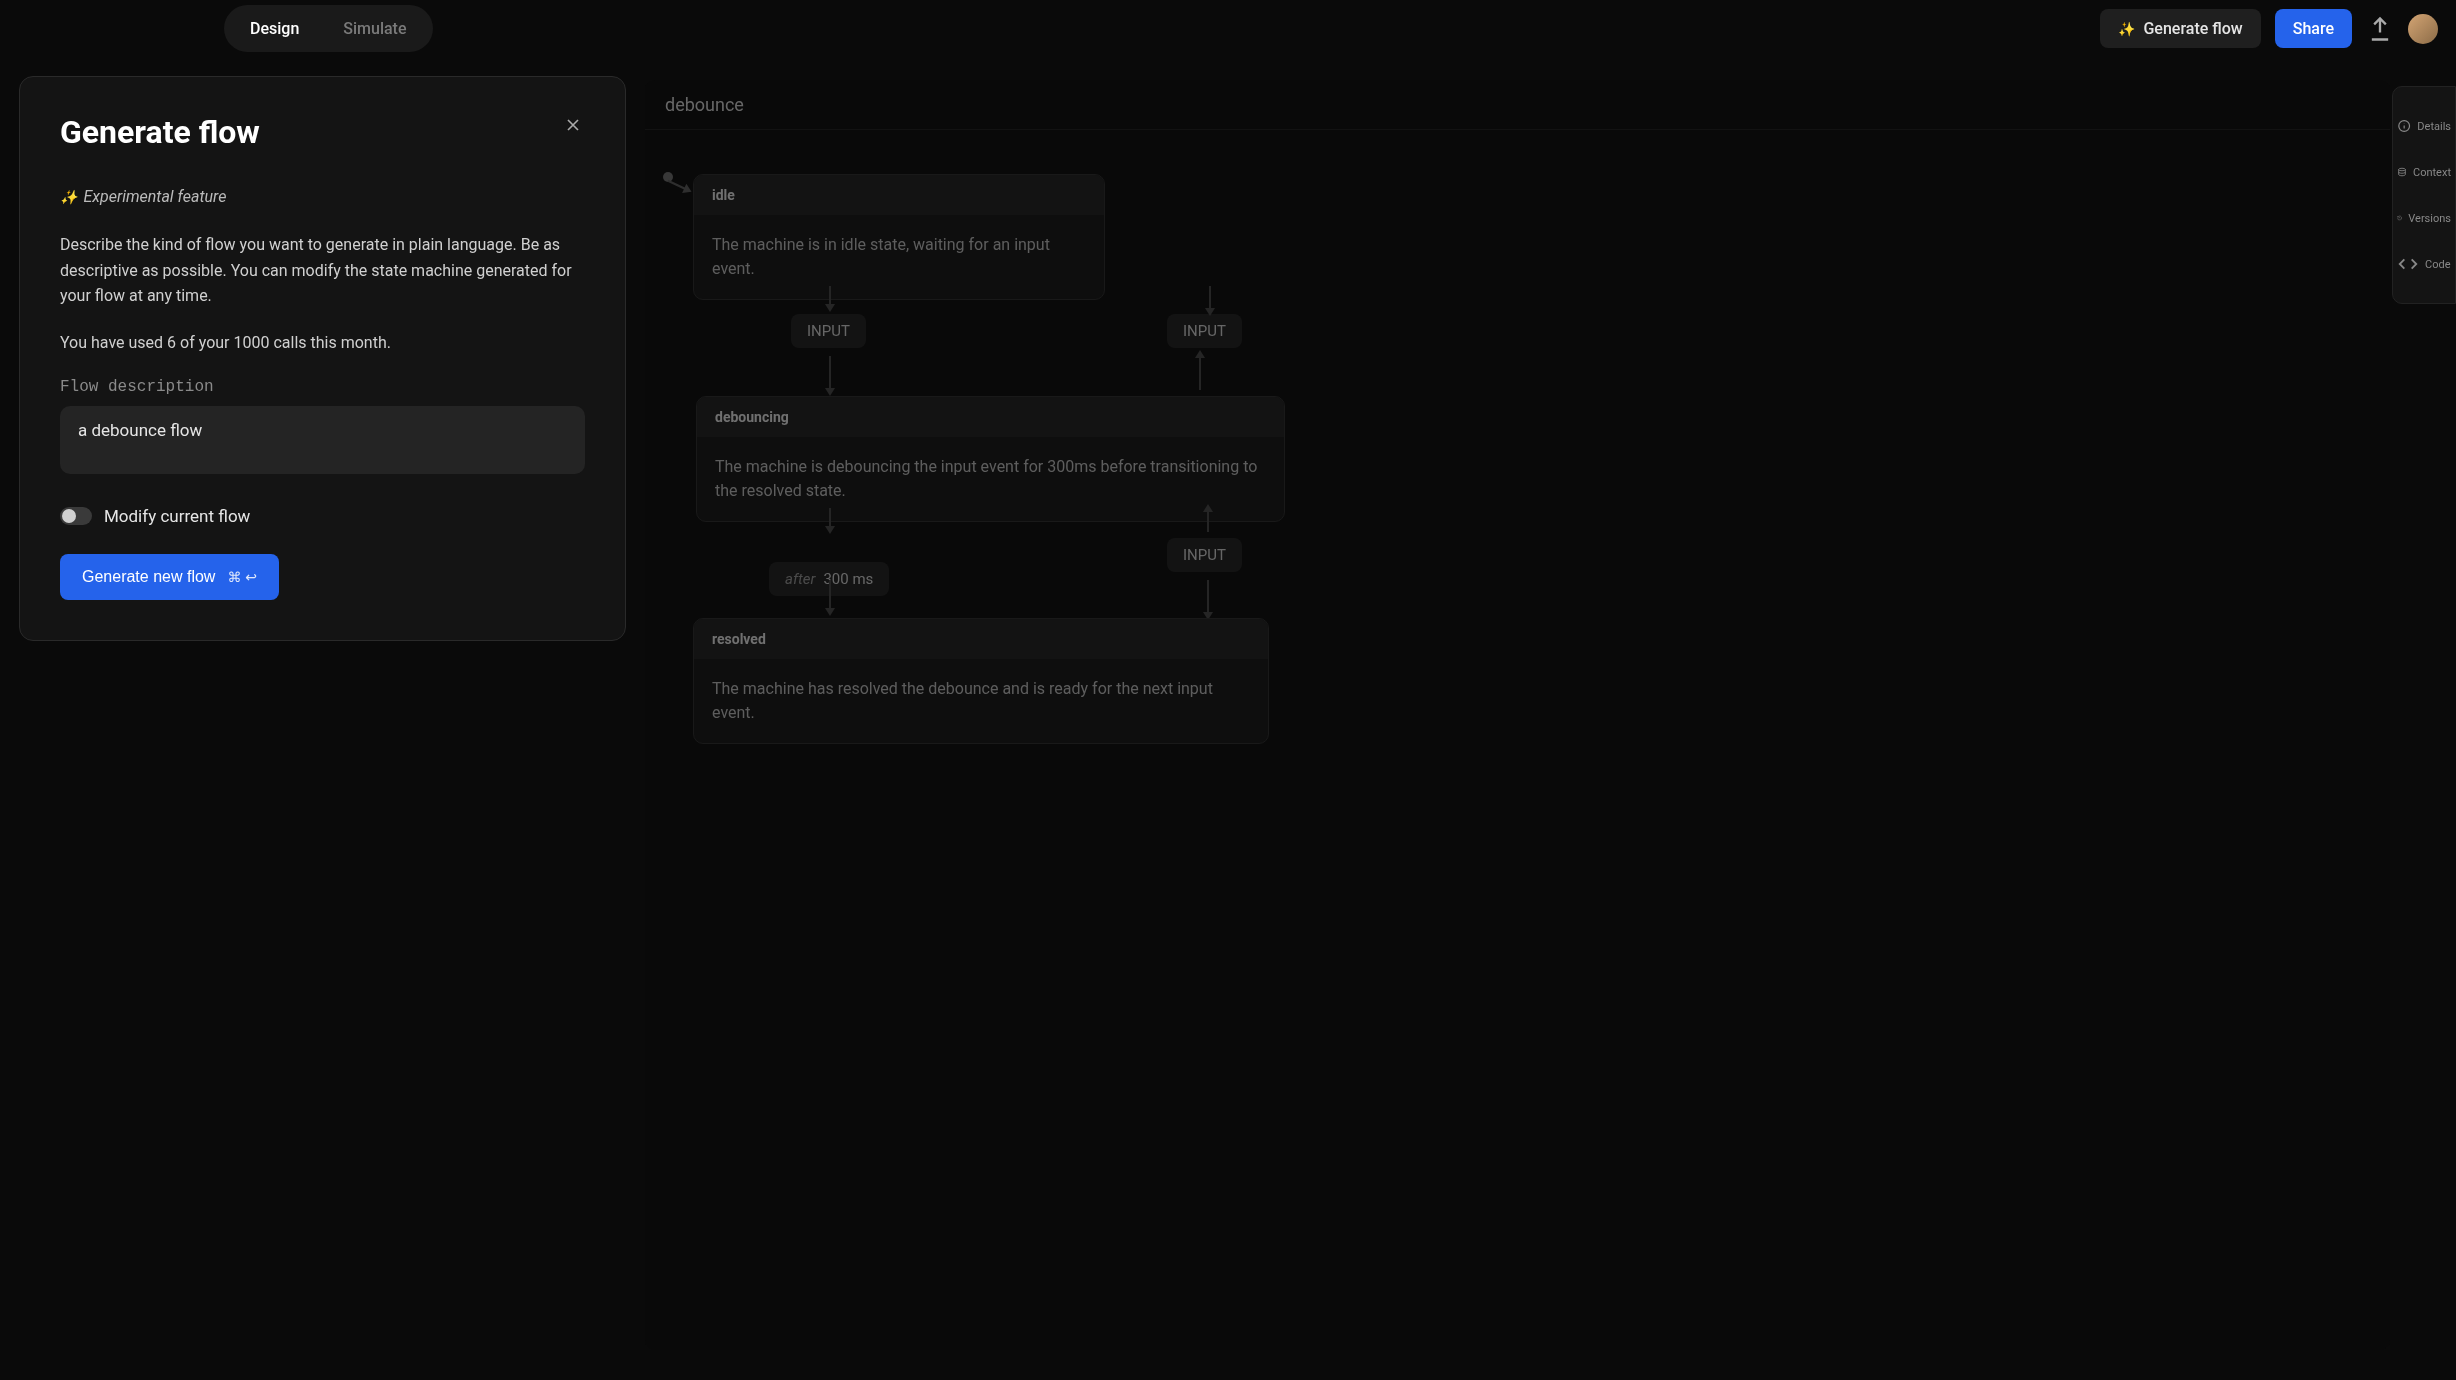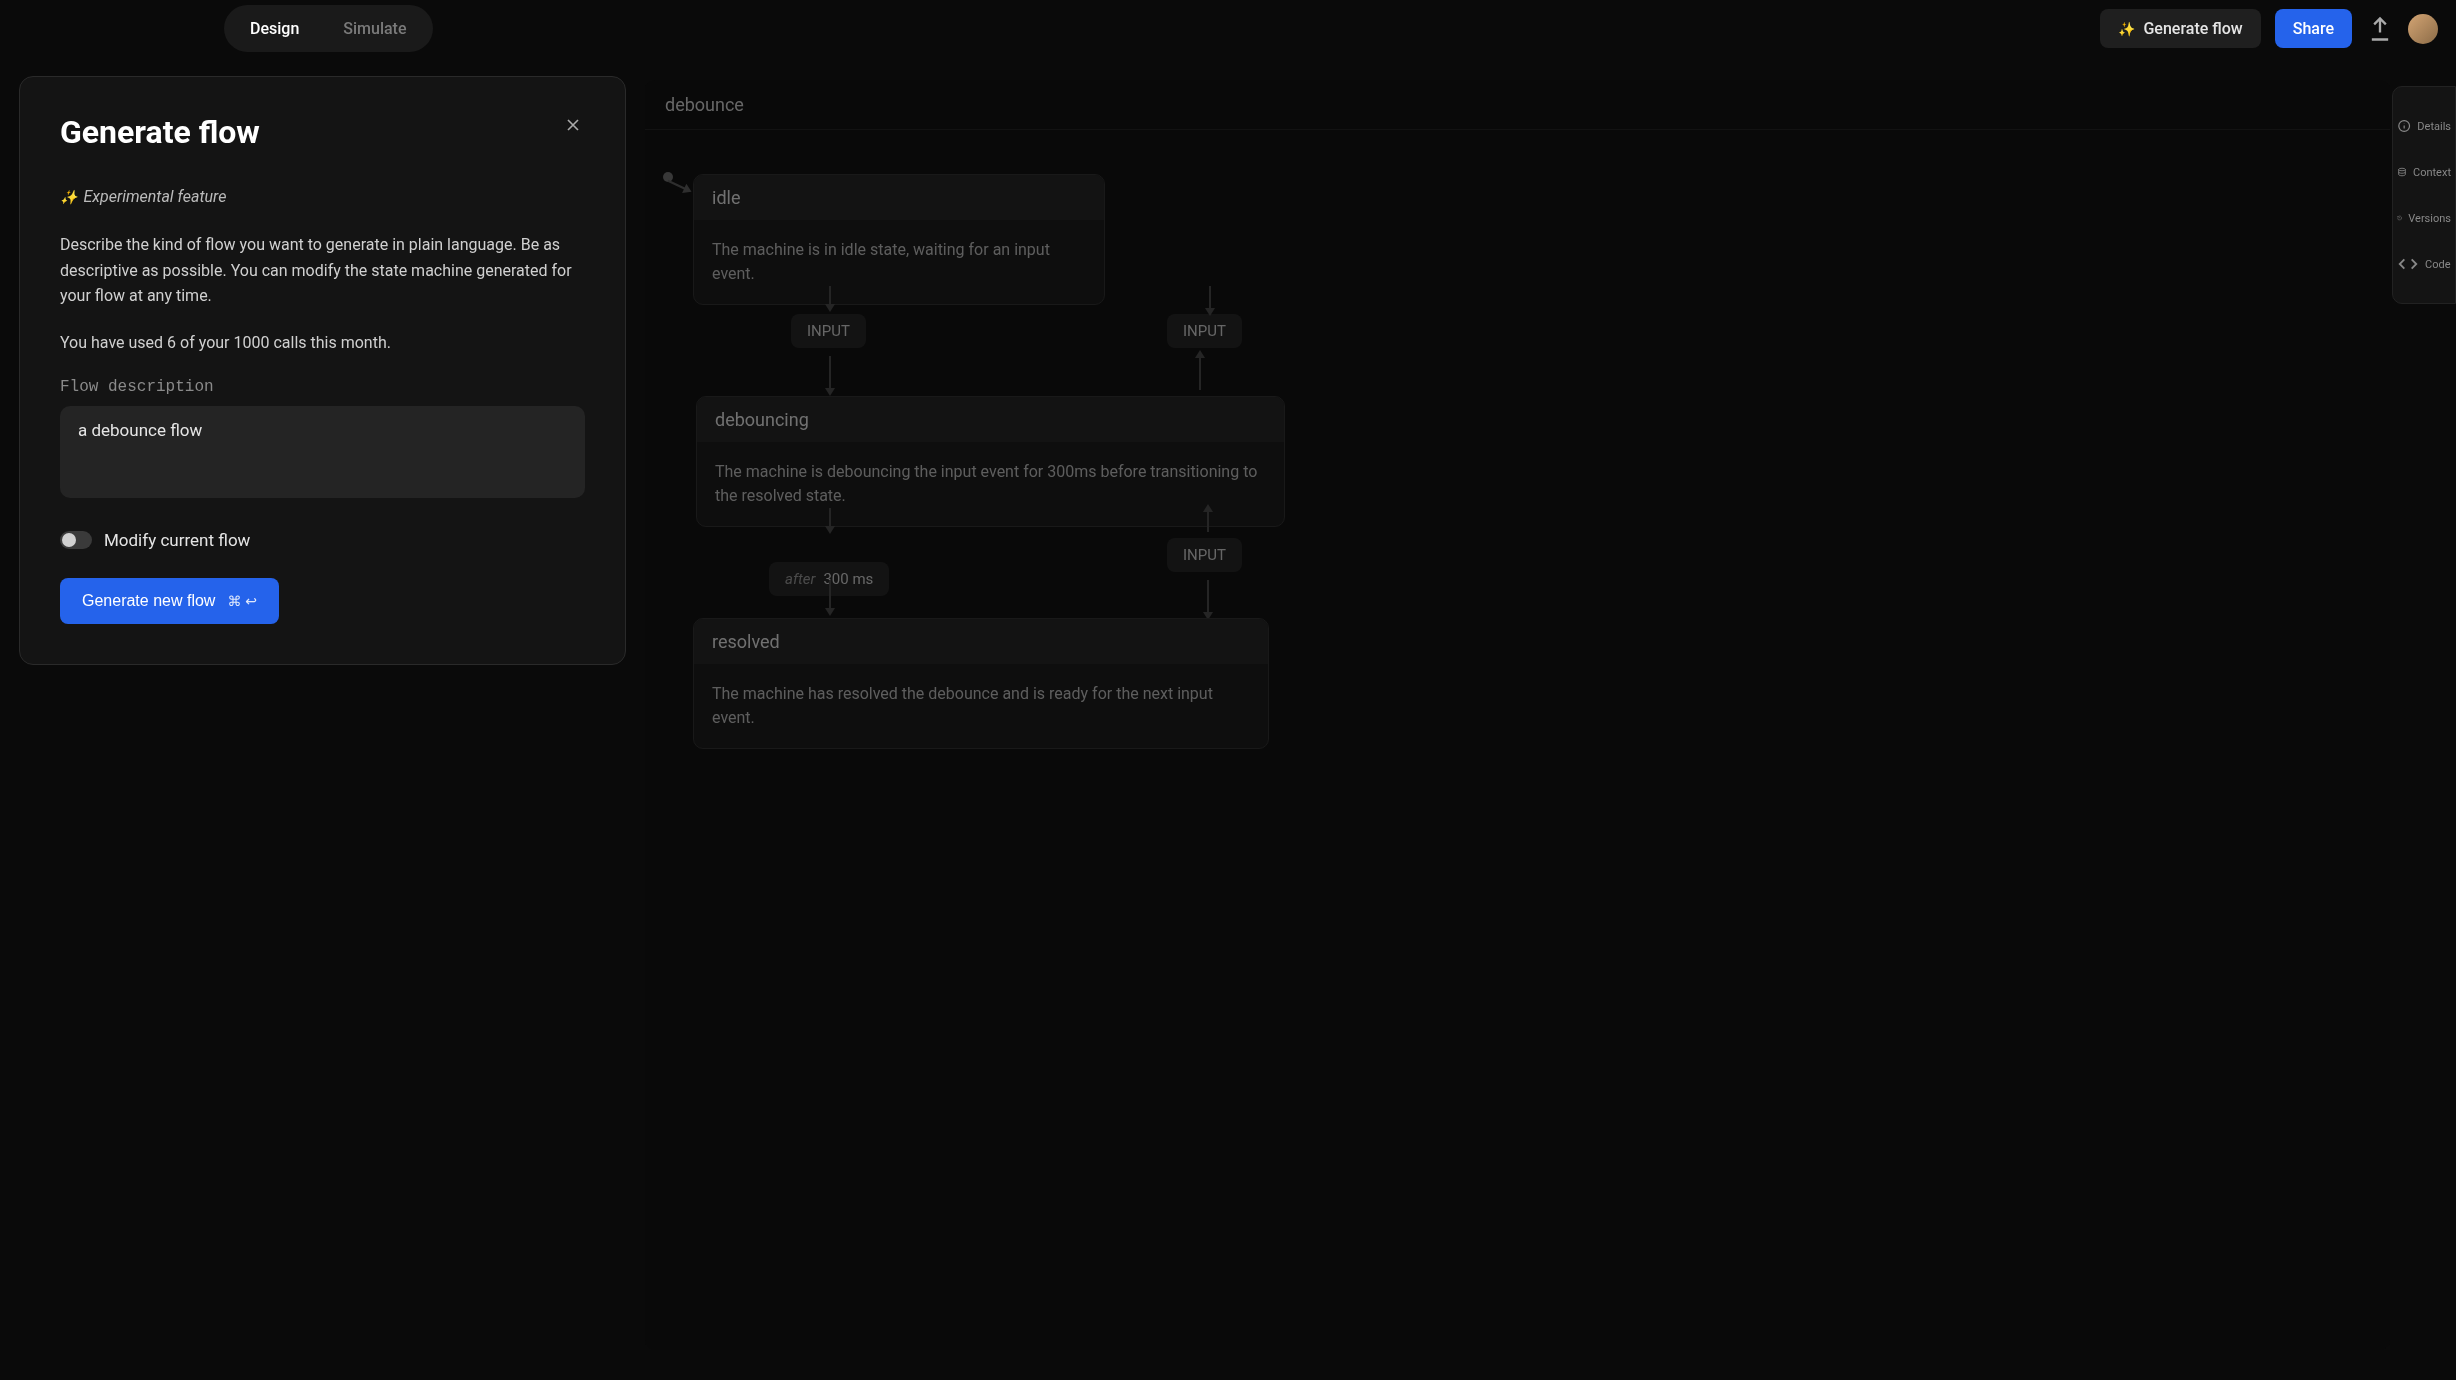--- a/index.html
+++ b/index.html
@@ -128,21 +128,21 @@
       margin-bottom: 26px;
     }
     .field-label {
       color: #8a8a8a;
       font-size: 16px;
       margin-bottom: 10px;
       font-family: Liberation Mono, monospace;
     }
     .text-input {
       width: 100%;
-      height: 92px;
+      height: 68px;
       background: #242424;
       border: none;
       border-radius: 10px;
       padding: 14px 18px;
       color: #e5e5e5;
       font-size: 17px;
       font-family: inherit;
       resize: none;
       outline: none;
       margin-bottom: 28px;
@@ -215,22 +215,23 @@
     .state-box {
       position: absolute;
       background: #1a1a1a;
       border: 1px solid #2e2e2e;
       border-radius: 10px;
       overflow: hidden;
     }
     .state-header {
       background: #242424;
       padding: 12px 18px;
-      font-size: 18px;
+      font-size: 14px;
       color: #ccc;
+      font-weight: bold;
     }
     .state-desc {
       padding: 18px;
       font-size: 16px;
       color: #aaa;
       line-height: 1.5;
     }
     .event-pill {
       position: absolute;
       background: #242424;

